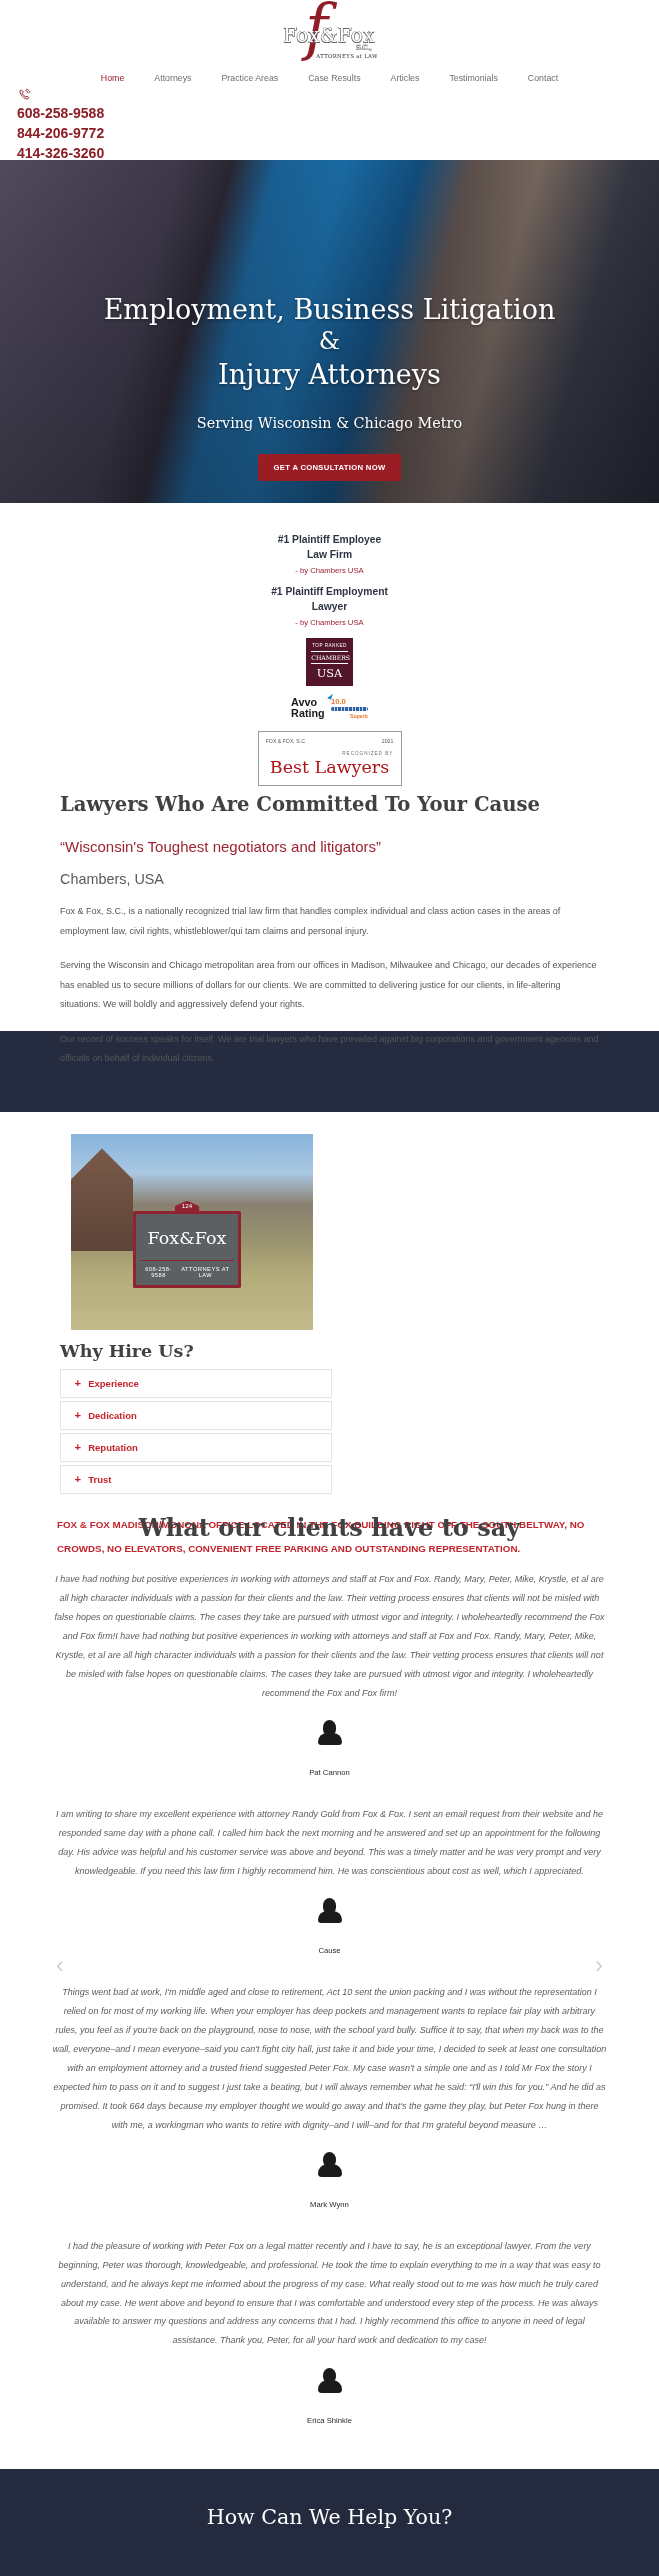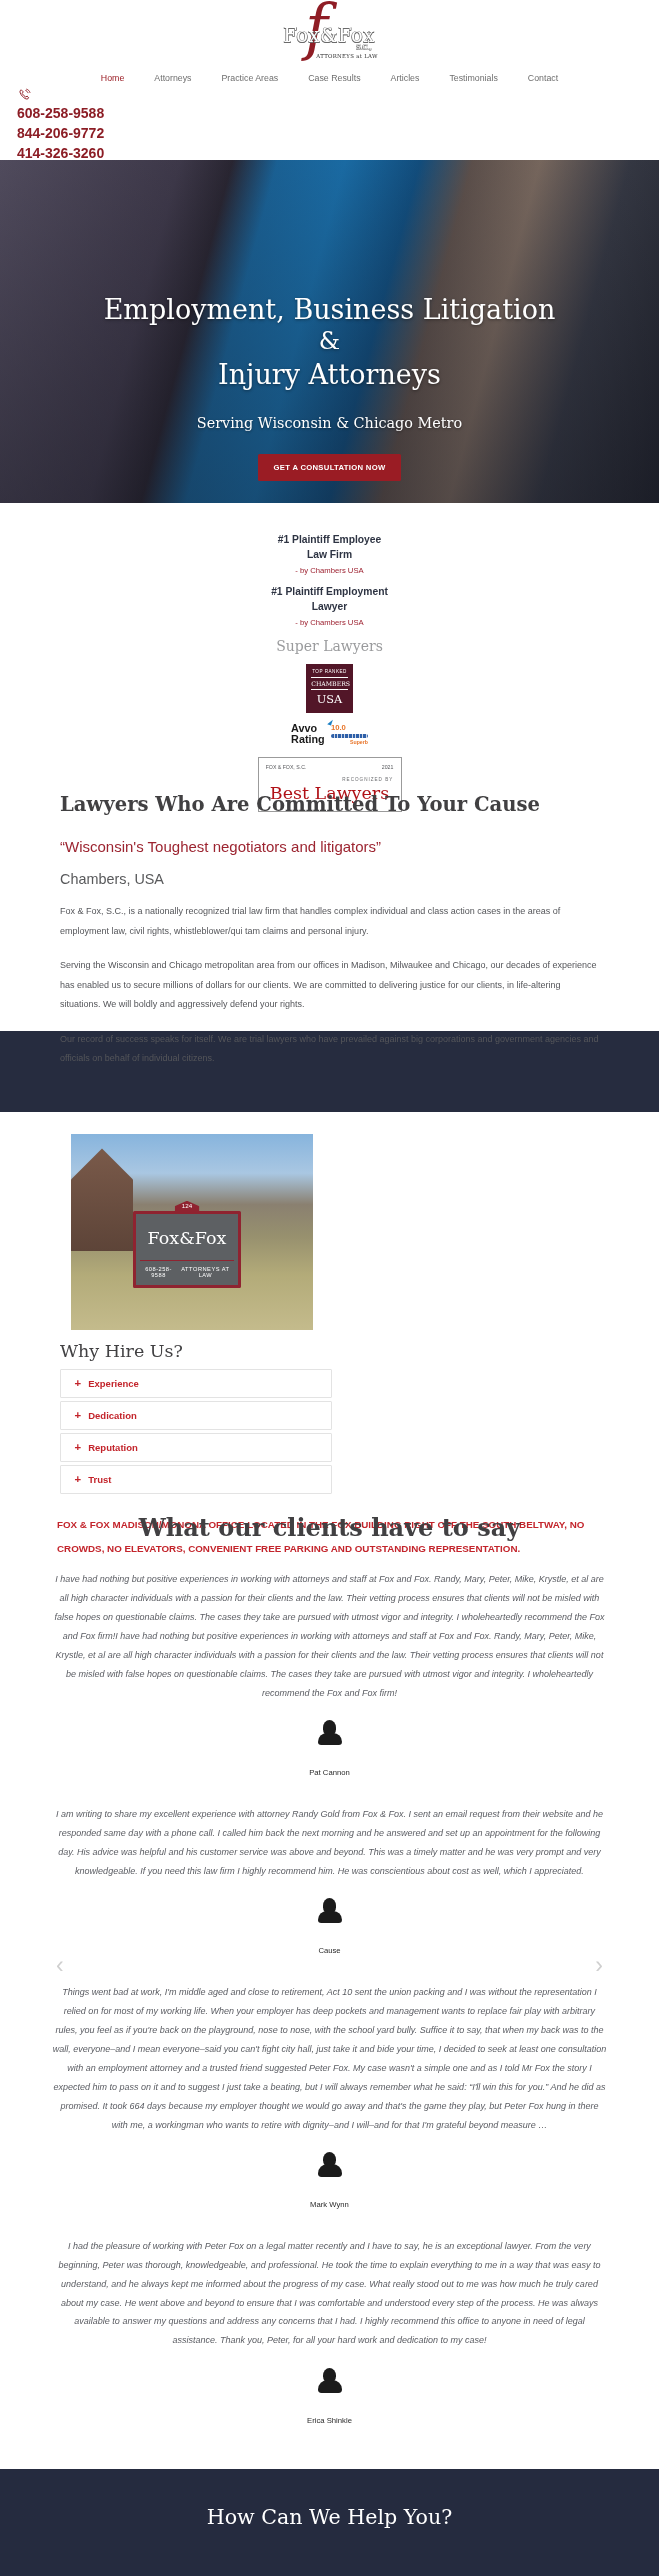--- a/index.html
+++ b/index.html
@@ -70,21 +70,21 @@
   .officewhy { height:389px; padding-top:22px; position:relative; }
   .office-photo { width:242px; height:196px; margin-left:71px; position:relative; overflow:hidden;
     background:linear-gradient(180deg,#87b4dd 0%,#a9c7e2 20%,#8a8070 36%,#97906e 52%,#b3ab79 72%,#c4bb8c 100%); }
   .office-photo .bldg { position:absolute; left:0; top:14.4px; width:62px; height:103px;
     background:linear-gradient(180deg,#7a5a4a,#5d4438); clip-path:polygon(0 100%,0 30%,50% 0,100% 30%,100% 100%); }
   .sign { position:absolute; left:62px; top:77px; width:108px; height:77px; background:#5d6063; border:3.1px solid #8f2330; border-radius:1.5px; text-align:center; color:#fff; }
   .sign .num { position:absolute; top:-13.4px; left:50%; transform:translateX(-50%); background:#8f2330; padding:1px 7.2px 4.1px 7.2px; font-size:6.2px;
     clip-path:polygon(50% 0,100% 45%,100% 100%,0 100%,0 45%); }
   .sign .nm { font-family:"DejaVu Serif",serif; font-size:17.5px; margin-top:14.4px; }
   .sign .ln { font-size:5.7px; margin-top:11.3px; letter-spacing:0.5px; border-top:0.5px solid #8f2330; padding-top:5.2px; margin-left:4.1px; margin-right:4.1px; display:flex; justify-content:space-between; }
-  .why-h { font-family:"DejaVu Serif",serif; font-size:17.5px; color:#414042; margin:11.3px 0 7.2px 60px; font-weight:400; }
+  .why-h { font-family:"DejaVu Serif",serif; font-size:17.5px; color:#414042; margin:11.3px 0 7.2px 60px; font-weight:700; }
   .accordion { width:272px; margin-left:60px; }
   .acc-row { border:0.5px solid #e3e3e3; border-radius:1px; height:29px; display:flex; align-items:center; gap:7.2px; padding-left:13.4px; margin-bottom:3.1px; background:#fff; cursor:pointer; }
   .acc-plus { color:#c3242b; font-size:11.3px; font-weight:bold; }
   .acc-label { color:#c3242b; font-size:9.5px; font-weight:bold; }
   .office-banner { color:#c3242b; font-weight:bold; font-size:9.8px; line-height:2.4; margin-top:19.6px; padding:0 57px; }
 
   
   .testimonials { height:968px; position:relative; padding-top:12.4px; }
   .testi-h { font-family:"DejaVu Serif",serif; font-size:24px; color:#414042; text-align:center; font-weight:700; }
   .t-quote { font-style:italic; color:#5b5d63; font-size:9px; line-height:2.1; text-align:center; max-width:554px; margin:28px auto 0 auto; }
@@ -146,21 +146,20 @@
   </div>
 </div>
 
 <div class="awards">
   <div class="award-line">#1 Plaintiff Employee</div>
   <div class="award-line">Law Firm</div>
   <div class="award-by">- by Chambers USA</div>
   <div class="award-line">#1 Plaintiff Employment</div>
   <div class="award-line">Lawyer</div>
   <div class="award-by">- by Chambers USA</div>
-  <div class="sl-logo">Super Lawyers</div>
   <div class="chambers">
     <div class="t">TOP RANKED</div>
     <div class="m">CHAMBERS</div>
     <div class="b">USA</div>
   </div>
   <div class="avvo">
     <div class="brand">
       <span class="kite"></span>
       <div>Avvo</div>
       <div>Rating</div>

